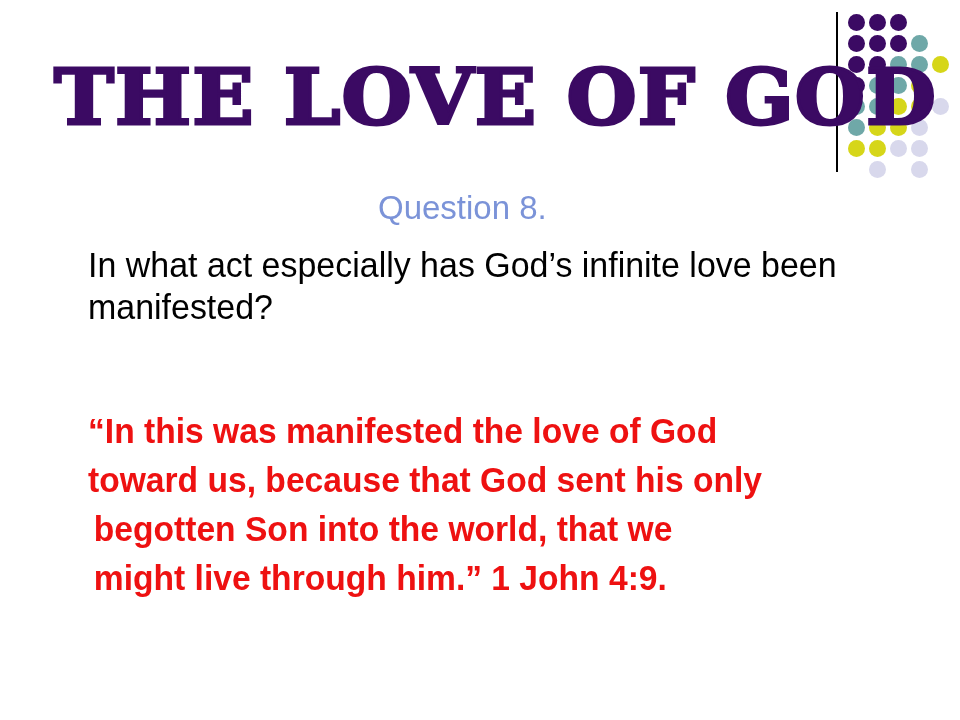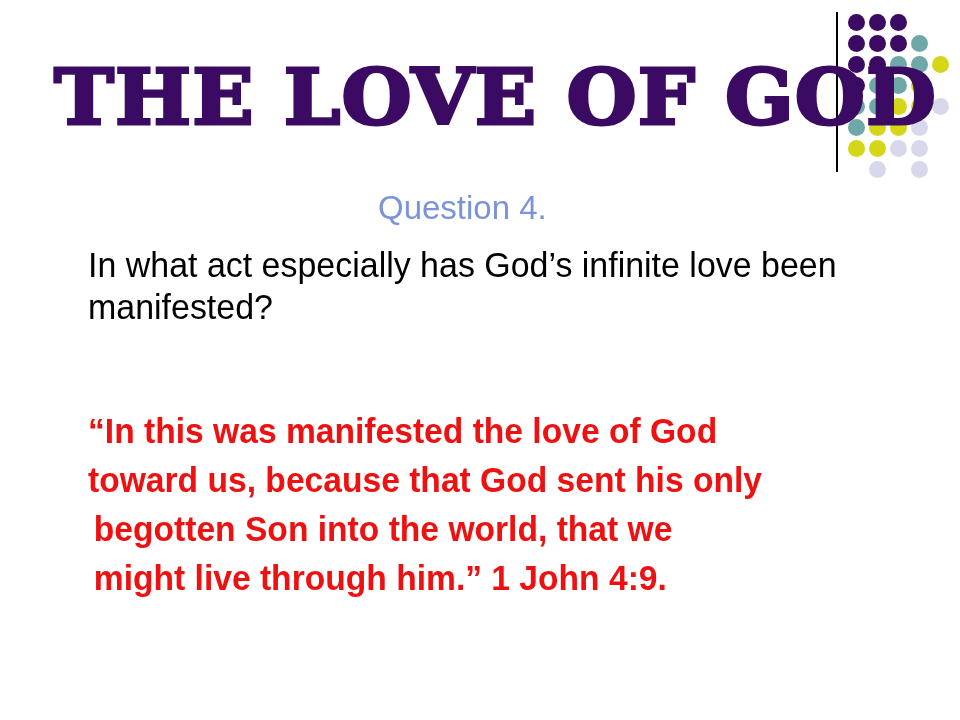--- a/index.html
+++ b/index.html
@@ -158,21 +158,21 @@
         <div class="dot" style="left: 21px; top: 126px; background: rgb(214, 214, 25);"></div>
         <div class="dot" style="left: 42px; top: 126px; background: rgb(216, 216, 236);"></div>
         <div class="dot" style="left: 63px; top: 126px; background: rgb(216, 216, 236);"></div>
         <div class="dot" style="left: 21px; top: 147px; background: rgb(216, 216, 236);"></div>
         <div class="dot" style="left: 63px; top: 147px; background: rgb(216, 216, 236);"></div>
       </div>
   </div>
 
   <div class="title">THE LOVE OF GOD</div>
 
-  <div class="question-label">Question 4.</div>
+  <div class="question-label">Question 8.</div>
 
   <div class="question-body">In what act especially has God’s infinite love been manifested?</div>
 
   <div class="scripture" id="scripture">
       <span class="ln">“In this was manifested the love of God</span>
       <span class="ln">toward us, because that God sent his only</span>
       <span class="ln indent">begotten Son into the world, that we</span>
       <span class="ln indent">might live through him.” 1 John 4:9.</span>
     </div>
 

